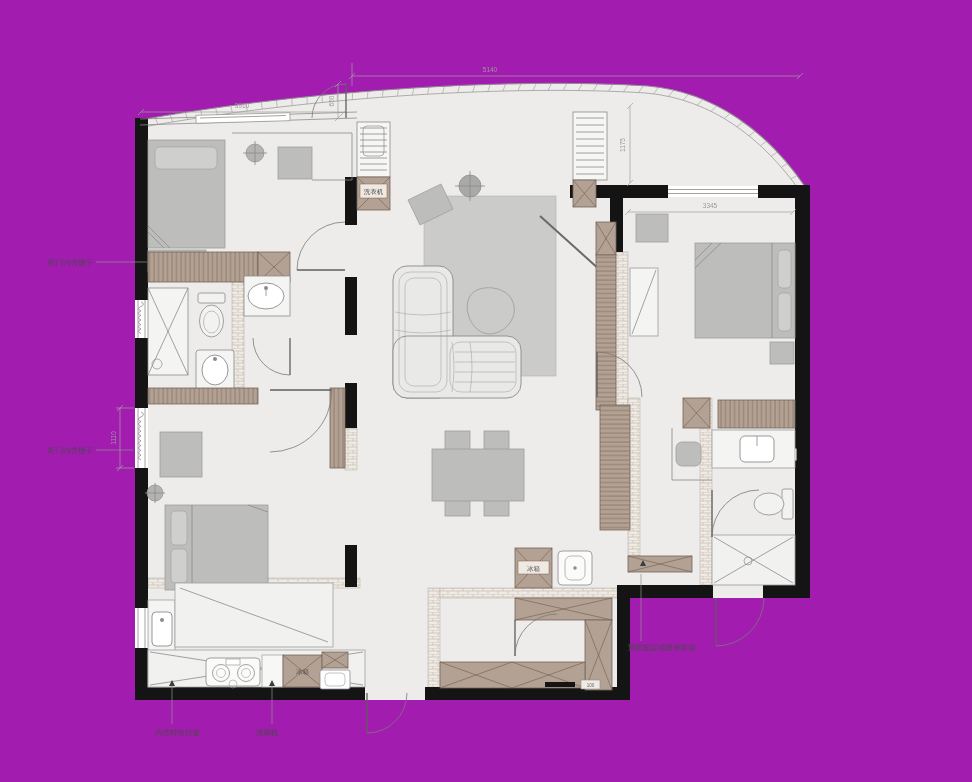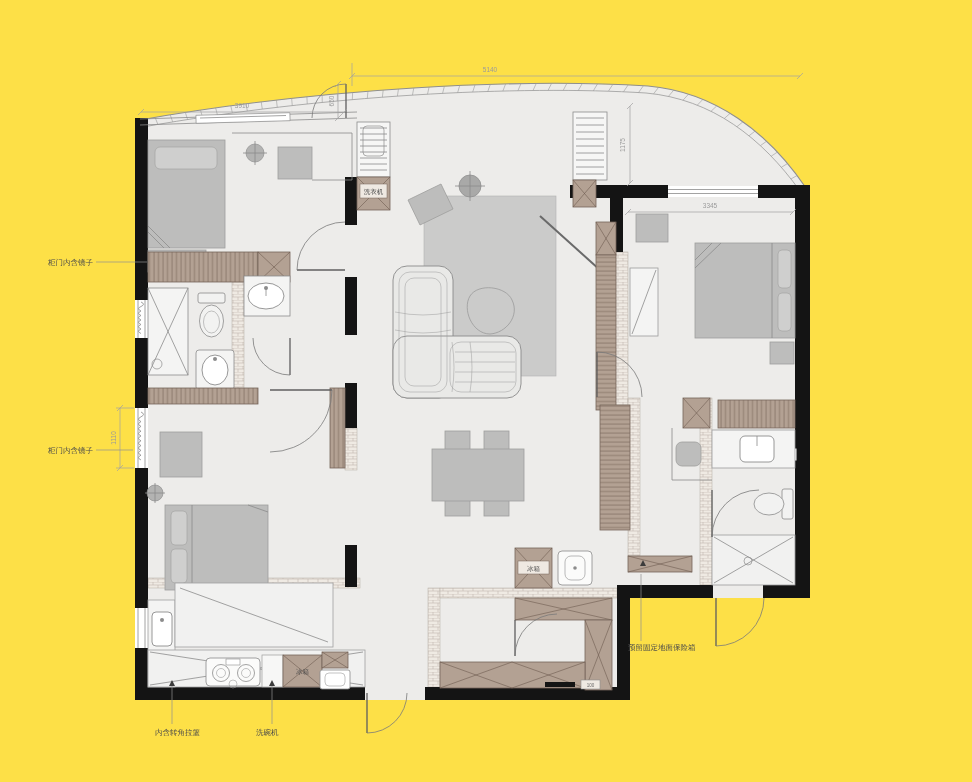--- a/index.html
+++ b/index.html
@@ -1,16 +1,16 @@
 <!DOCTYPE html>
 <html><head>
 <meta charset="utf-8">
 <style>
   html,body{margin:0;padding:0;background:#ffffff;}
-  .stage{position:relative;width:972px;height:782px;background:#fde047;overflow:hidden;
+  .stage{position:relative;width:972px;height:782px;background:#a21caf;overflow:hidden;
          font-family:"Liberation Sans","DejaVu Sans",sans-serif;}
   svg{position:absolute;left:0;top:0;}
   svg text{font-family:"Liberation Sans","DejaVu Sans",sans-serif;fill:#3c3c3c;}
   .dimtxt{fill:#9b9b9b;font-size:6.5px;}
   .lbltxt{fill:#4a4a4a;font-size:7.5px;}
   .smalltxt{fill:#4a4a4a;font-size:6.5px;}
   .tinytxt{fill:#6a6a6a;font-size:4.5px;}
   .wall{fill:#141414;}
   .dimline{stroke:#a0a0a0;stroke-width:0.7;fill:none;}
   .leader{stroke:#8f8f8f;stroke-width:0.7;fill:none;}

